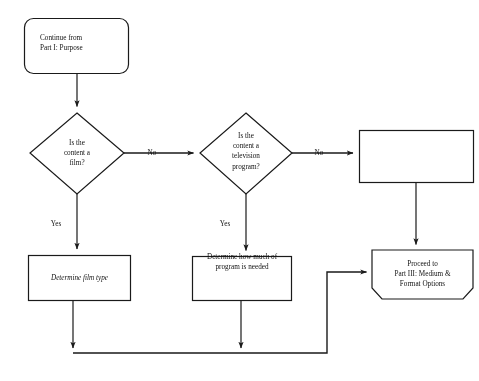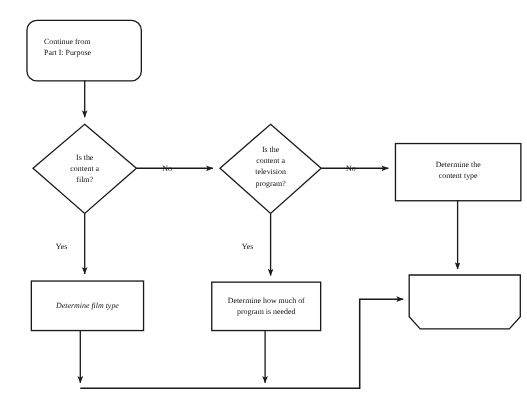--- a/index.html
+++ b/index.html
@@ -113,28 +113,29 @@
 
   <div class="node-text" style="left:42px; top:138px; width:70px;">Is the
 content a
 film?</div>
 
   <div class="node-text" style="left:211px; top:131px; width:70px;">Is the
 content a
 television
 program?</div>
 
-  <div class="node-text" style="left:366px; top:145px; width:101px;">Determine the
-content type</div>
 
   <div class="node-text" style="left:33px; top:273px; width:93px;font-style:italic;">Determine film type</div>
 
-  <div class="node-text" style="left:196px; top:268px; width:92px;text-align:center;">Determine how much of
+  <div class="node-text" style="left:196px; top:252px; width:92px;text-align:center;">Determine how much of
 program is needed</div>
 
+  <div class="node-text" style="left:375px; top:259px; width:95px;">Proceed to
+Part III: Medium &amp;
+Format Options</div>
 
   <div class="edge-label" style="left:140px; top:137px; width:24px;">No</div>
 
   <div class="edge-label" style="left:44px; top:208px; width:24px;">Yes</div>
 
   <div class="edge-label" style="left:307px; top:137px; width:24px;">No</div>
 
   <div class="edge-label" style="left:213px; top:208px; width:24px;">Yes</div>
 
   <div class="shape-hit" style="left:24px; top:18px; width:105px; height:56px;"></div>

